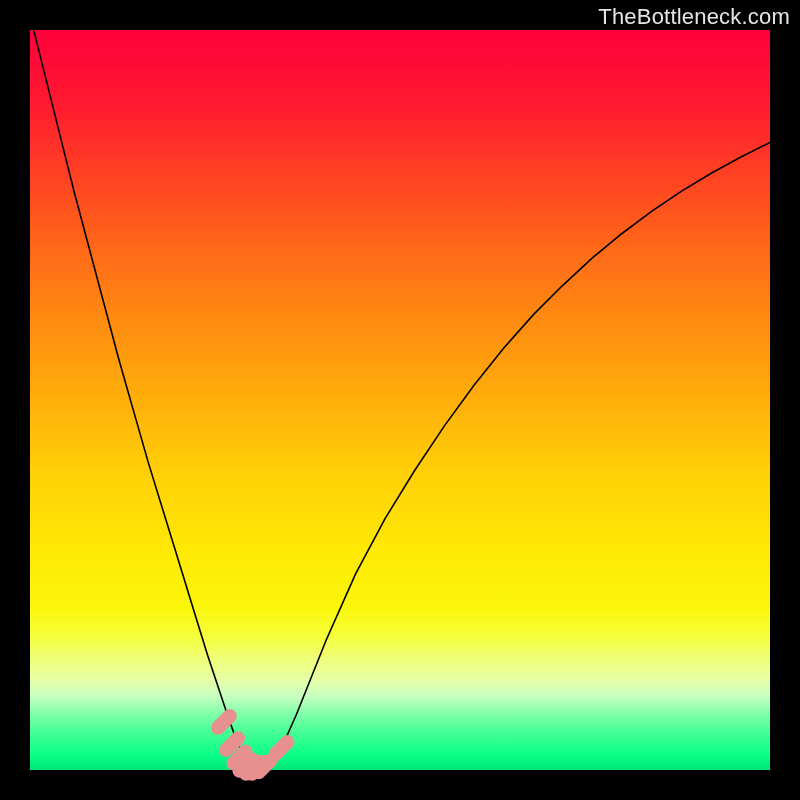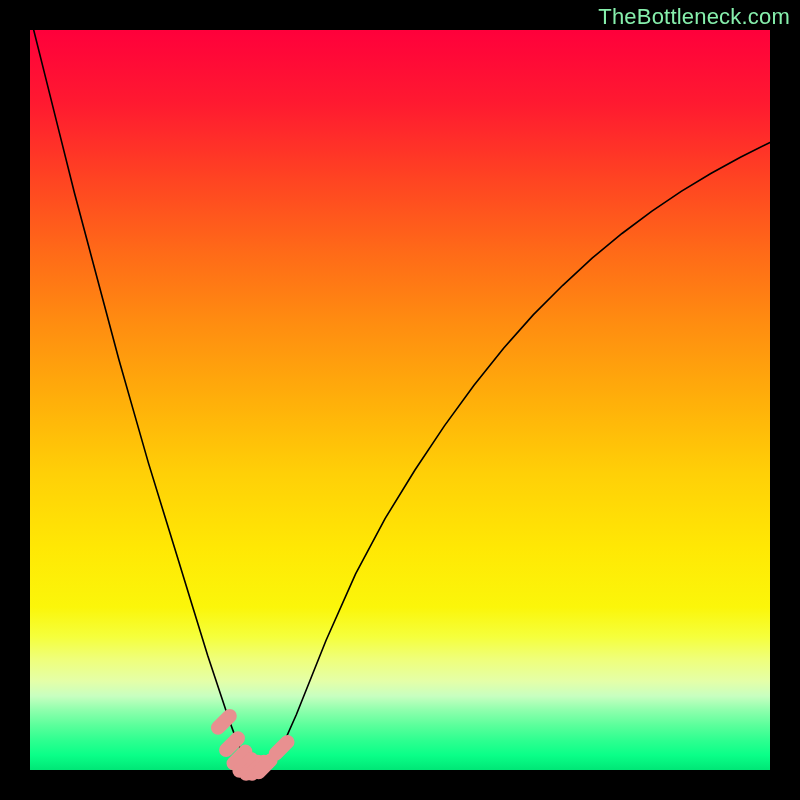--- a/index.html
+++ b/index.html
@@ -19,21 +19,21 @@
           #efff7a 85%,
           #e4ffa8 88%,
           #c8ffc0 90%,
           #8cffac 92%,
           #5aff9b 94%,
           #2eff90 96%,
           #0aff88 98%,
           #00e676 100%);
         }
   .plot svg{position:absolute;left:0;top:0;width:740px;height:740px;overflow:visible}
-  .watermark{position:absolute;top:4px;right:10px;color:#86efac;font-size:22px;font-weight:500;letter-spacing:.2px}
+  .watermark{position:absolute;top:4px;right:10px;color:#e5e5e5;font-size:22px;font-weight:500;letter-spacing:.2px}
 </style>
 </head>
 <body>
 
 <div class="frame">
   <div class="watermark">TheBottleneck.com</div>
   <div class="plot">
     <svg viewBox="0 0 100 100" preserveAspectRatio="none">
       <path id="curve" fill="none" stroke="#000000" stroke-width="1.6" vector-effect="non-scaling-stroke" stroke-linecap="round" d="M0.000 -2.000 L2.000 6.000 L4.000 14.000 L6.000 22.000 L8.000 29.500 L10.000 37.000 L12.000 44.500 L14.000 51.500 L16.000 58.500 L18.000 65.000 L20.000 71.500 L22.000 78.000 L24.000 84.500 L25.000 87.500 L26.000 90.500 L27.000 93.500 L28.000 96.200 L29.000 98.400 L30.000 99.600 L31.000 99.800 L32.000 99.300 L34.000 97.000 L36.000 92.500 L38.000 87.500 L40.000 82.500 L44.000 73.500 L48.000 66.000 L52.000 59.500 L56.000 53.500 L60.000 48.000 L64.000 43.000 L68.000 38.500 L72.000 34.500 L76.000 30.800 L80.000 27.500 L84.000 24.500 L88.000 21.800 L92.000 19.400 L96.000 17.200 L100.000 15.200"></path>
       <g id="markers">

